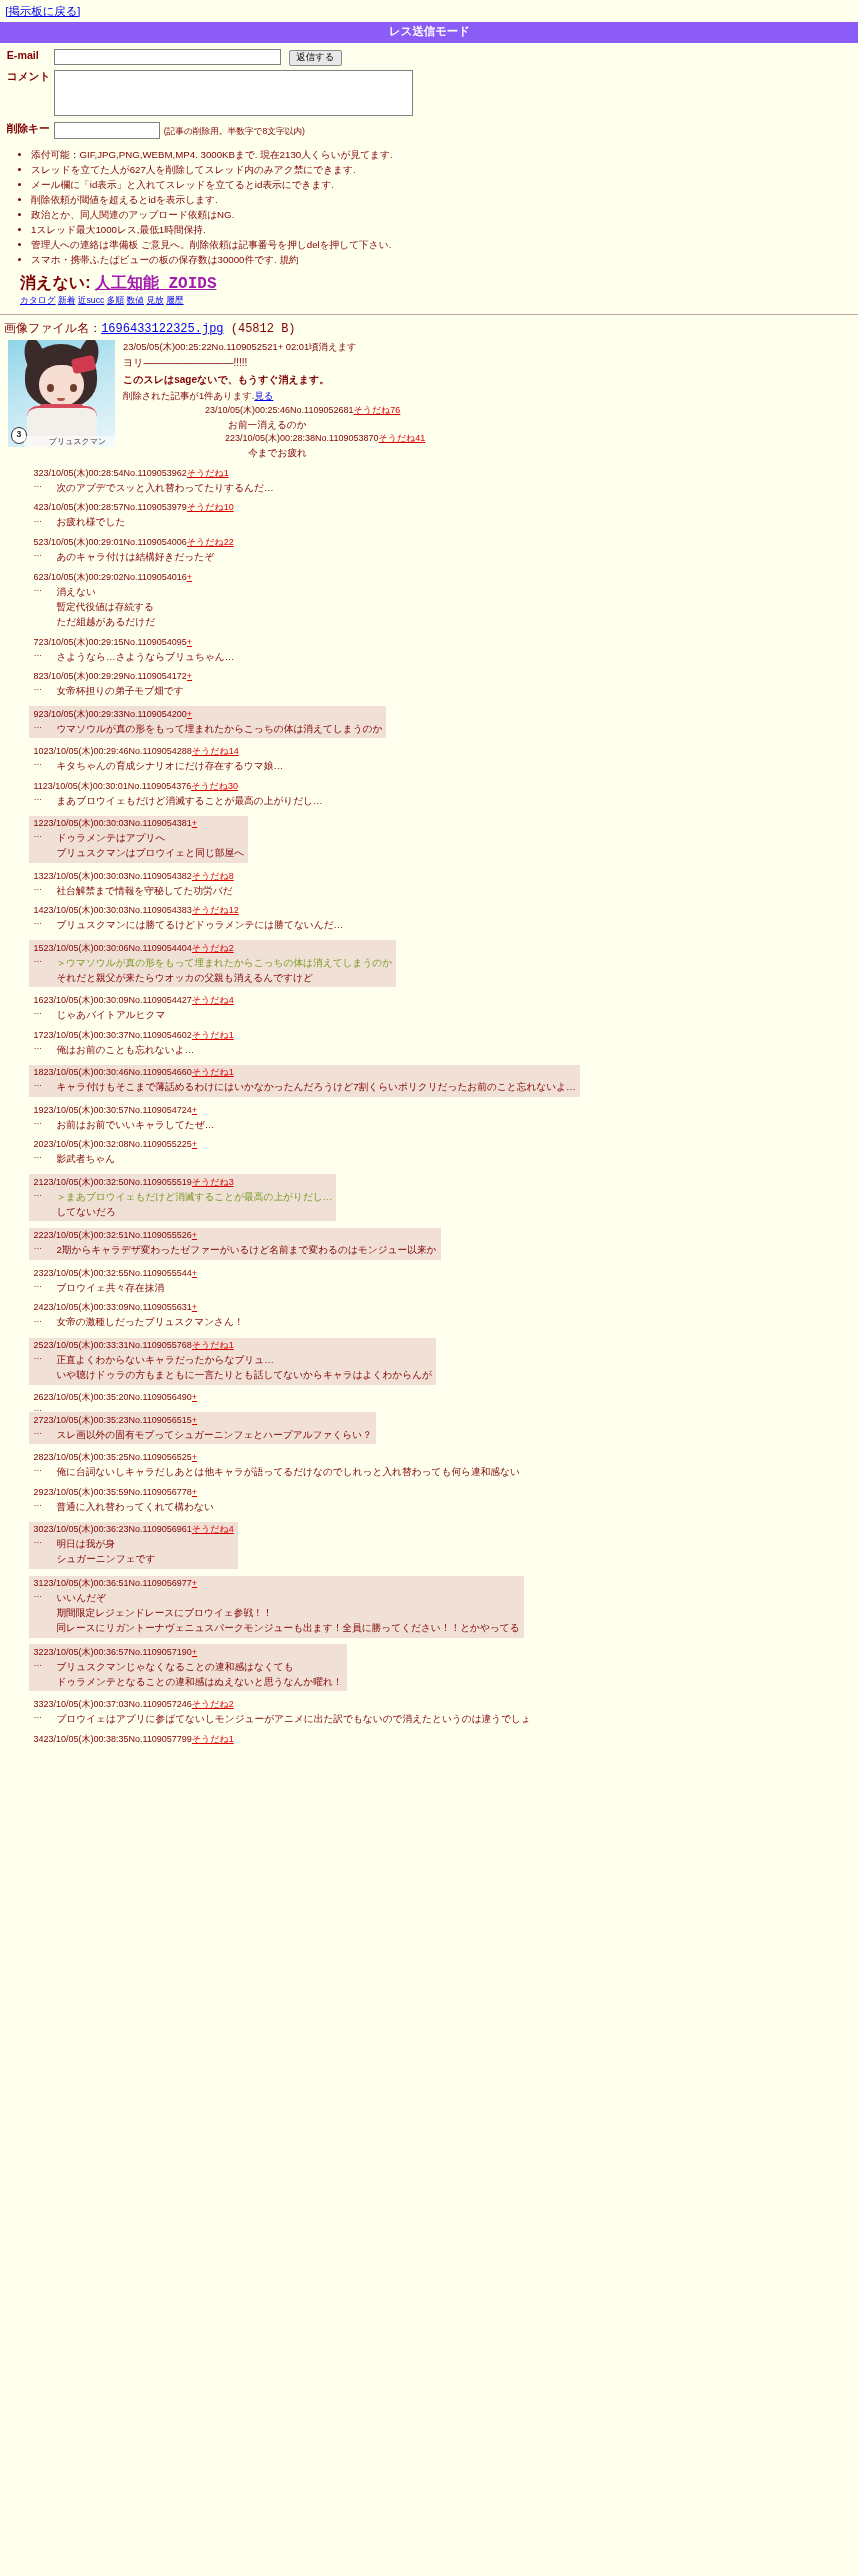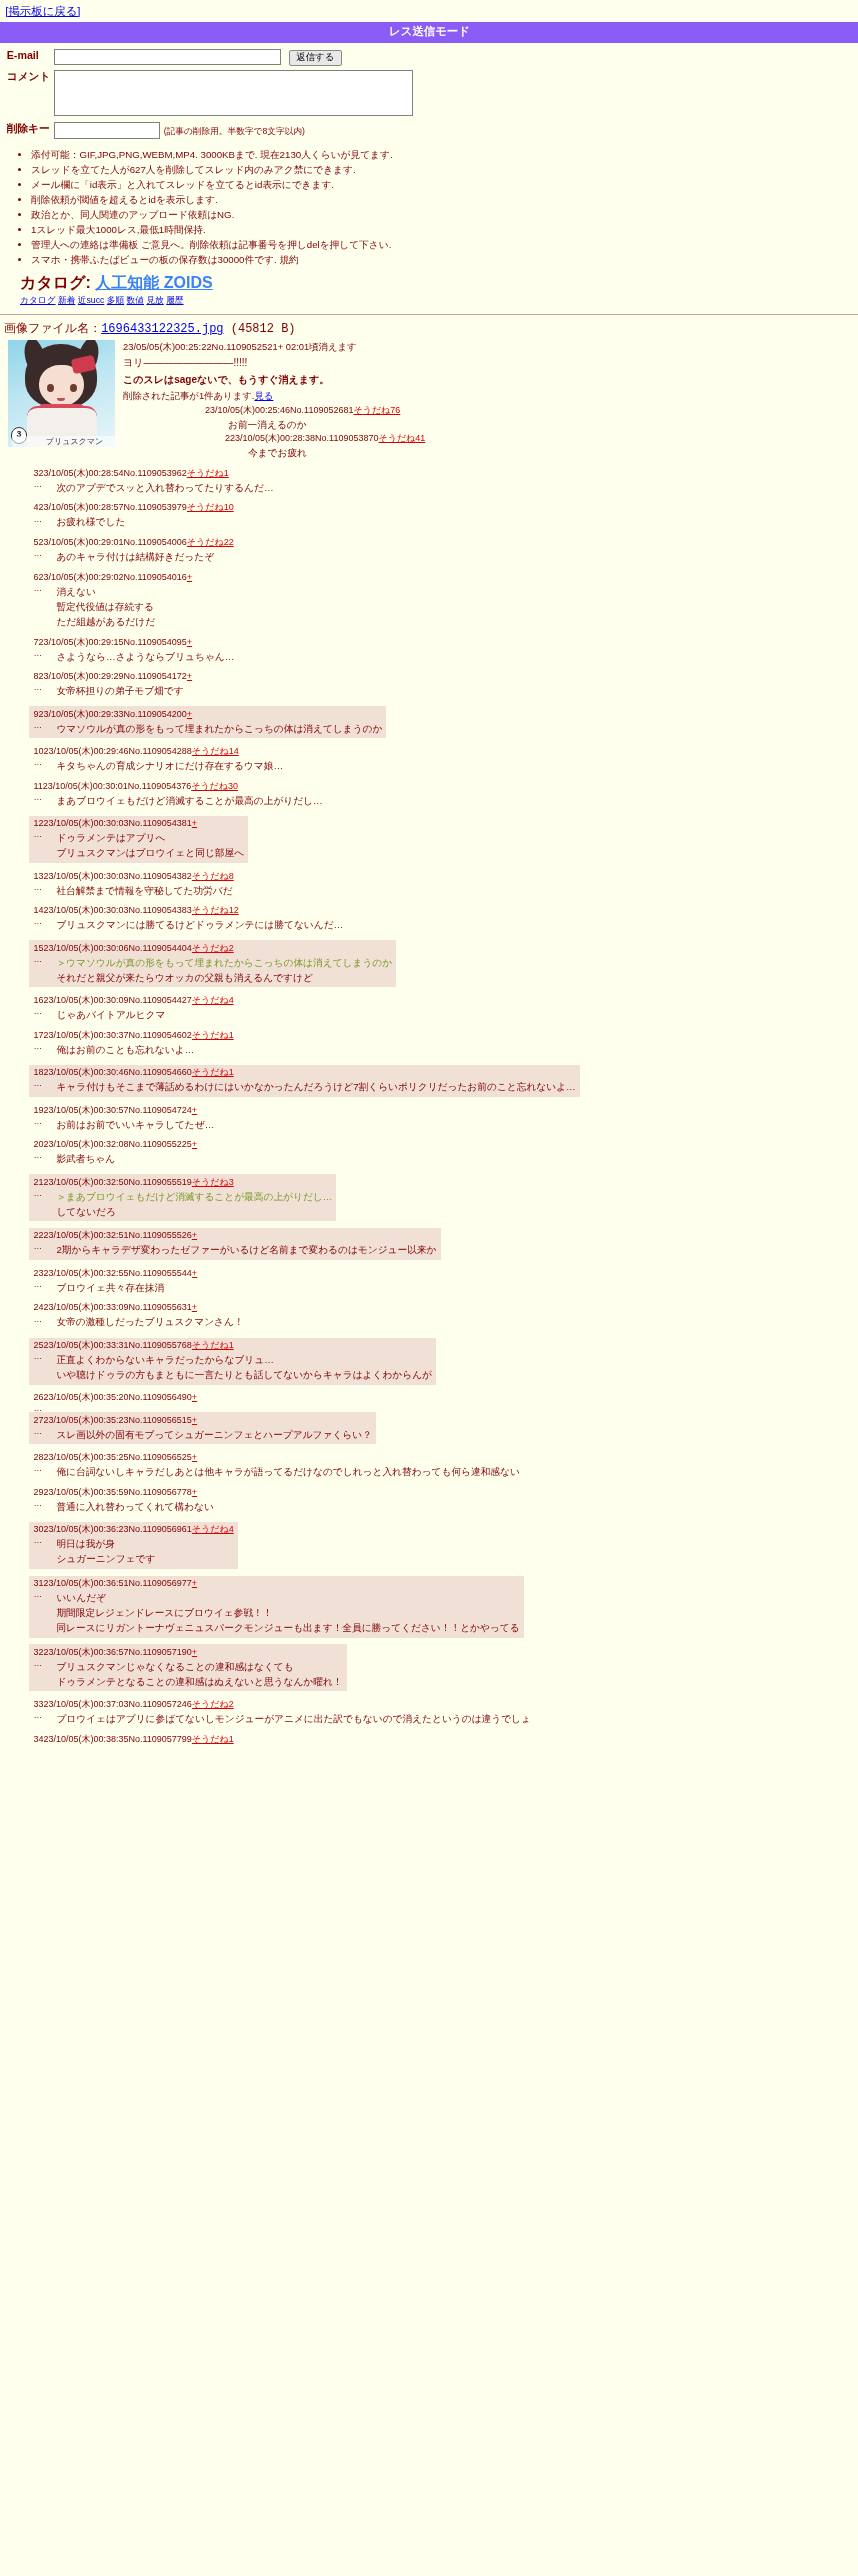--- a/index.html
+++ b/index.html
@@ -58,21 +58,21 @@
     line-height:1.55;
     color:#800000;
   }
   ul.rules li{margin:0;}
   .newboard{
     font-size:16px;
     font-weight:bold;
     color:#800000;
     padding:1.3px 0 0 20px;
   }
-  .newboard a{color:#3b82f6;text-decoration:underline;}
+  .newboard a{color:#a21caf;text-decoration:underline;font-family:Liberation Mono, monospace;}
   .navline{
     font-size:8.7px;
     padding:1.3px 0 4px 20px;
   }
   .navline a{color:#0000ee;}
   hr.sep{border:none;border-top:0.7px solid #c0a0a0;margin:2.7px 0;}
   .filename{font-size:12px;padding:2.7px 4px 1.3px 4px;color:#800000;font-family:Liberation Mono, monospace;}
   .filename a{color:#0000ee;}
   .op{
     padding:1.3px 4px 2.7px 4px;
@@ -104,24 +104,23 @@
   .char-eye-r{position:absolute;left:62px;top:44px;width:7.4px;height:8.7px;background:#6d3c2e;border-radius:50%;}
   .char-mouth{position:absolute;left:49px;top:58px;width:8px;height:3.3px;background:#b4564b;border-radius:0 0 5.3px 5.3px;}
   .char-bow{position:absolute;left:64px;top:17.4px;width:23px;height:14.7px;background:#cf3a4e;border-radius:4px;transform:rotate(-12deg);}
   .char-body{
     position:absolute;left:19px;top:66px;width:70px;height:43px;
     background:#f3f0ec;border-radius:10.7px 10.7px 0 0;
     border-top:2.7px solid #d94a5c;
   }
   .char-scarf{position:absolute;left:31px;top:64px;width:45px;height:9.4px;background:#d94a5c;border-radius:5.3px;}
   .thumb-cap{
-    position:absolute;left:4px;bottom:0;width:100%;
+    position:absolute;left:16px;bottom:0;width:100%;
     font-size:8px;color:#333;text-align:center;
     background:rgba(255,255,255,0.55);
-    padding-left:9px;
   }
   .badge3{
     position:absolute;left:2.7px;bottom:2.7px;width:14.7px;height:14.7px;
     border-radius:50%;background:#fff;border:1.3px solid #333;
     font-size:8.7px;color:#222;text-align:center;line-height:13.4px;font-weight:bold;
   }
   .op-head{font-size:9.4px;color:#800000;padding-top:1.3px;}
   .op-body{font-size:10px;color:#800000;line-height:1.7;padding-left:2.7px;}
   .op-strong{font-weight:bold;}
   .del-note{font-size:9.4px;color:#800000;}
@@ -190,21 +189,21 @@
   <li>スレッドを立てた人が627人を削除してスレッド内のみアク禁にできます.</li>
   <li>メール欄に「id表示」と入れてスレッドを立てるとid表示にできます.</li>
   <li>削除依頼が閾値を超えるとidを表示します.</li>
   <li>政治とか、同人関連のアップロード依頼はNG.</li>
   <li>1スレッド最大1000レス,最低1時間保持.</li>
   <li>管理人への連絡は準備板 ご意見へ。削除依頼は記事番号を押しdelを押して下さい.</li>
   <li>スマホ・携帯ふたばビューの板の保存数は30000件です. 規約</li>
 </ul>
 
 <div class="newboard">
-  <span>カタログ: </span><a href="#">人工知能 ZOIDS</a>
+  <span>消えない: </span><a href="#">人工知能 ZOIDS</a>
 </div>
 <div class="navline">
   <a href="#">カタログ</a> <a href="#">新着</a> <a href="#">近succ</a> <a href="#">多順</a> <a href="#">数値</a> <a href="#">見放</a> <a href="#">履歴</a>
 </div>
 
 <hr class="sep">
 
 <div class="filename">
   <span>画像ファイル名：</span><a href="#">1696433122325.jpg</a> <span>(45812 B)</span>
 </div>

